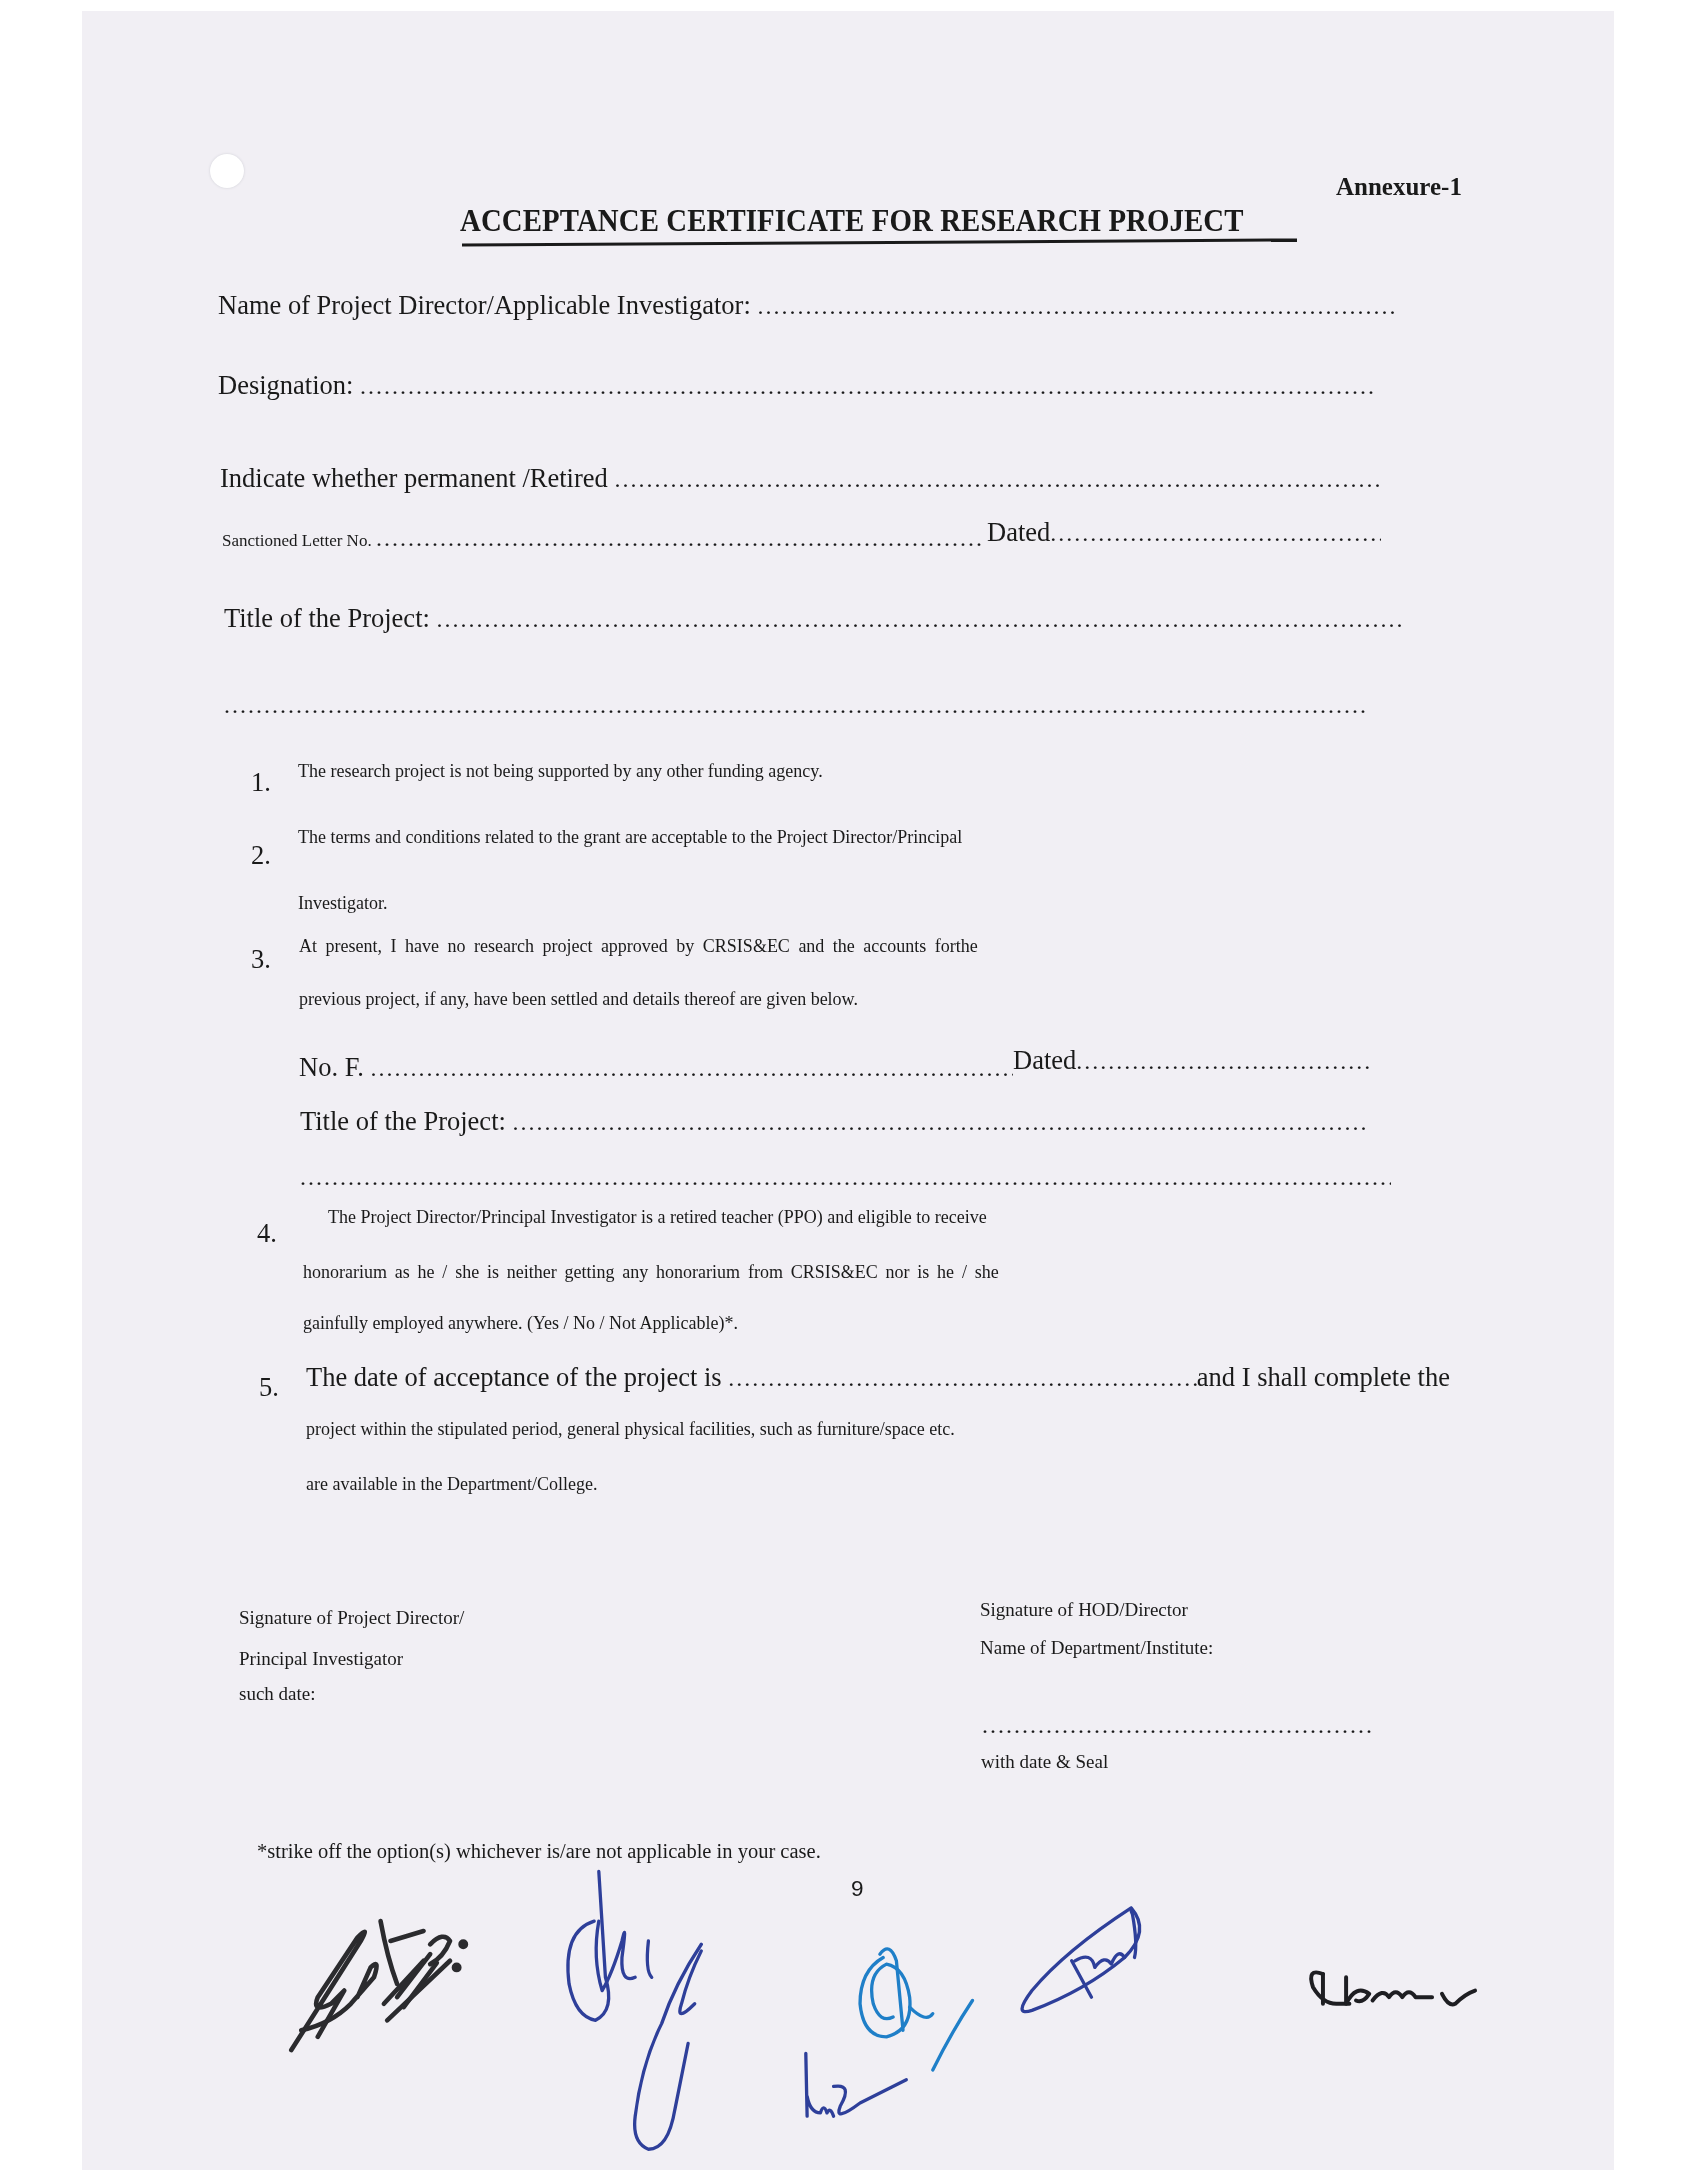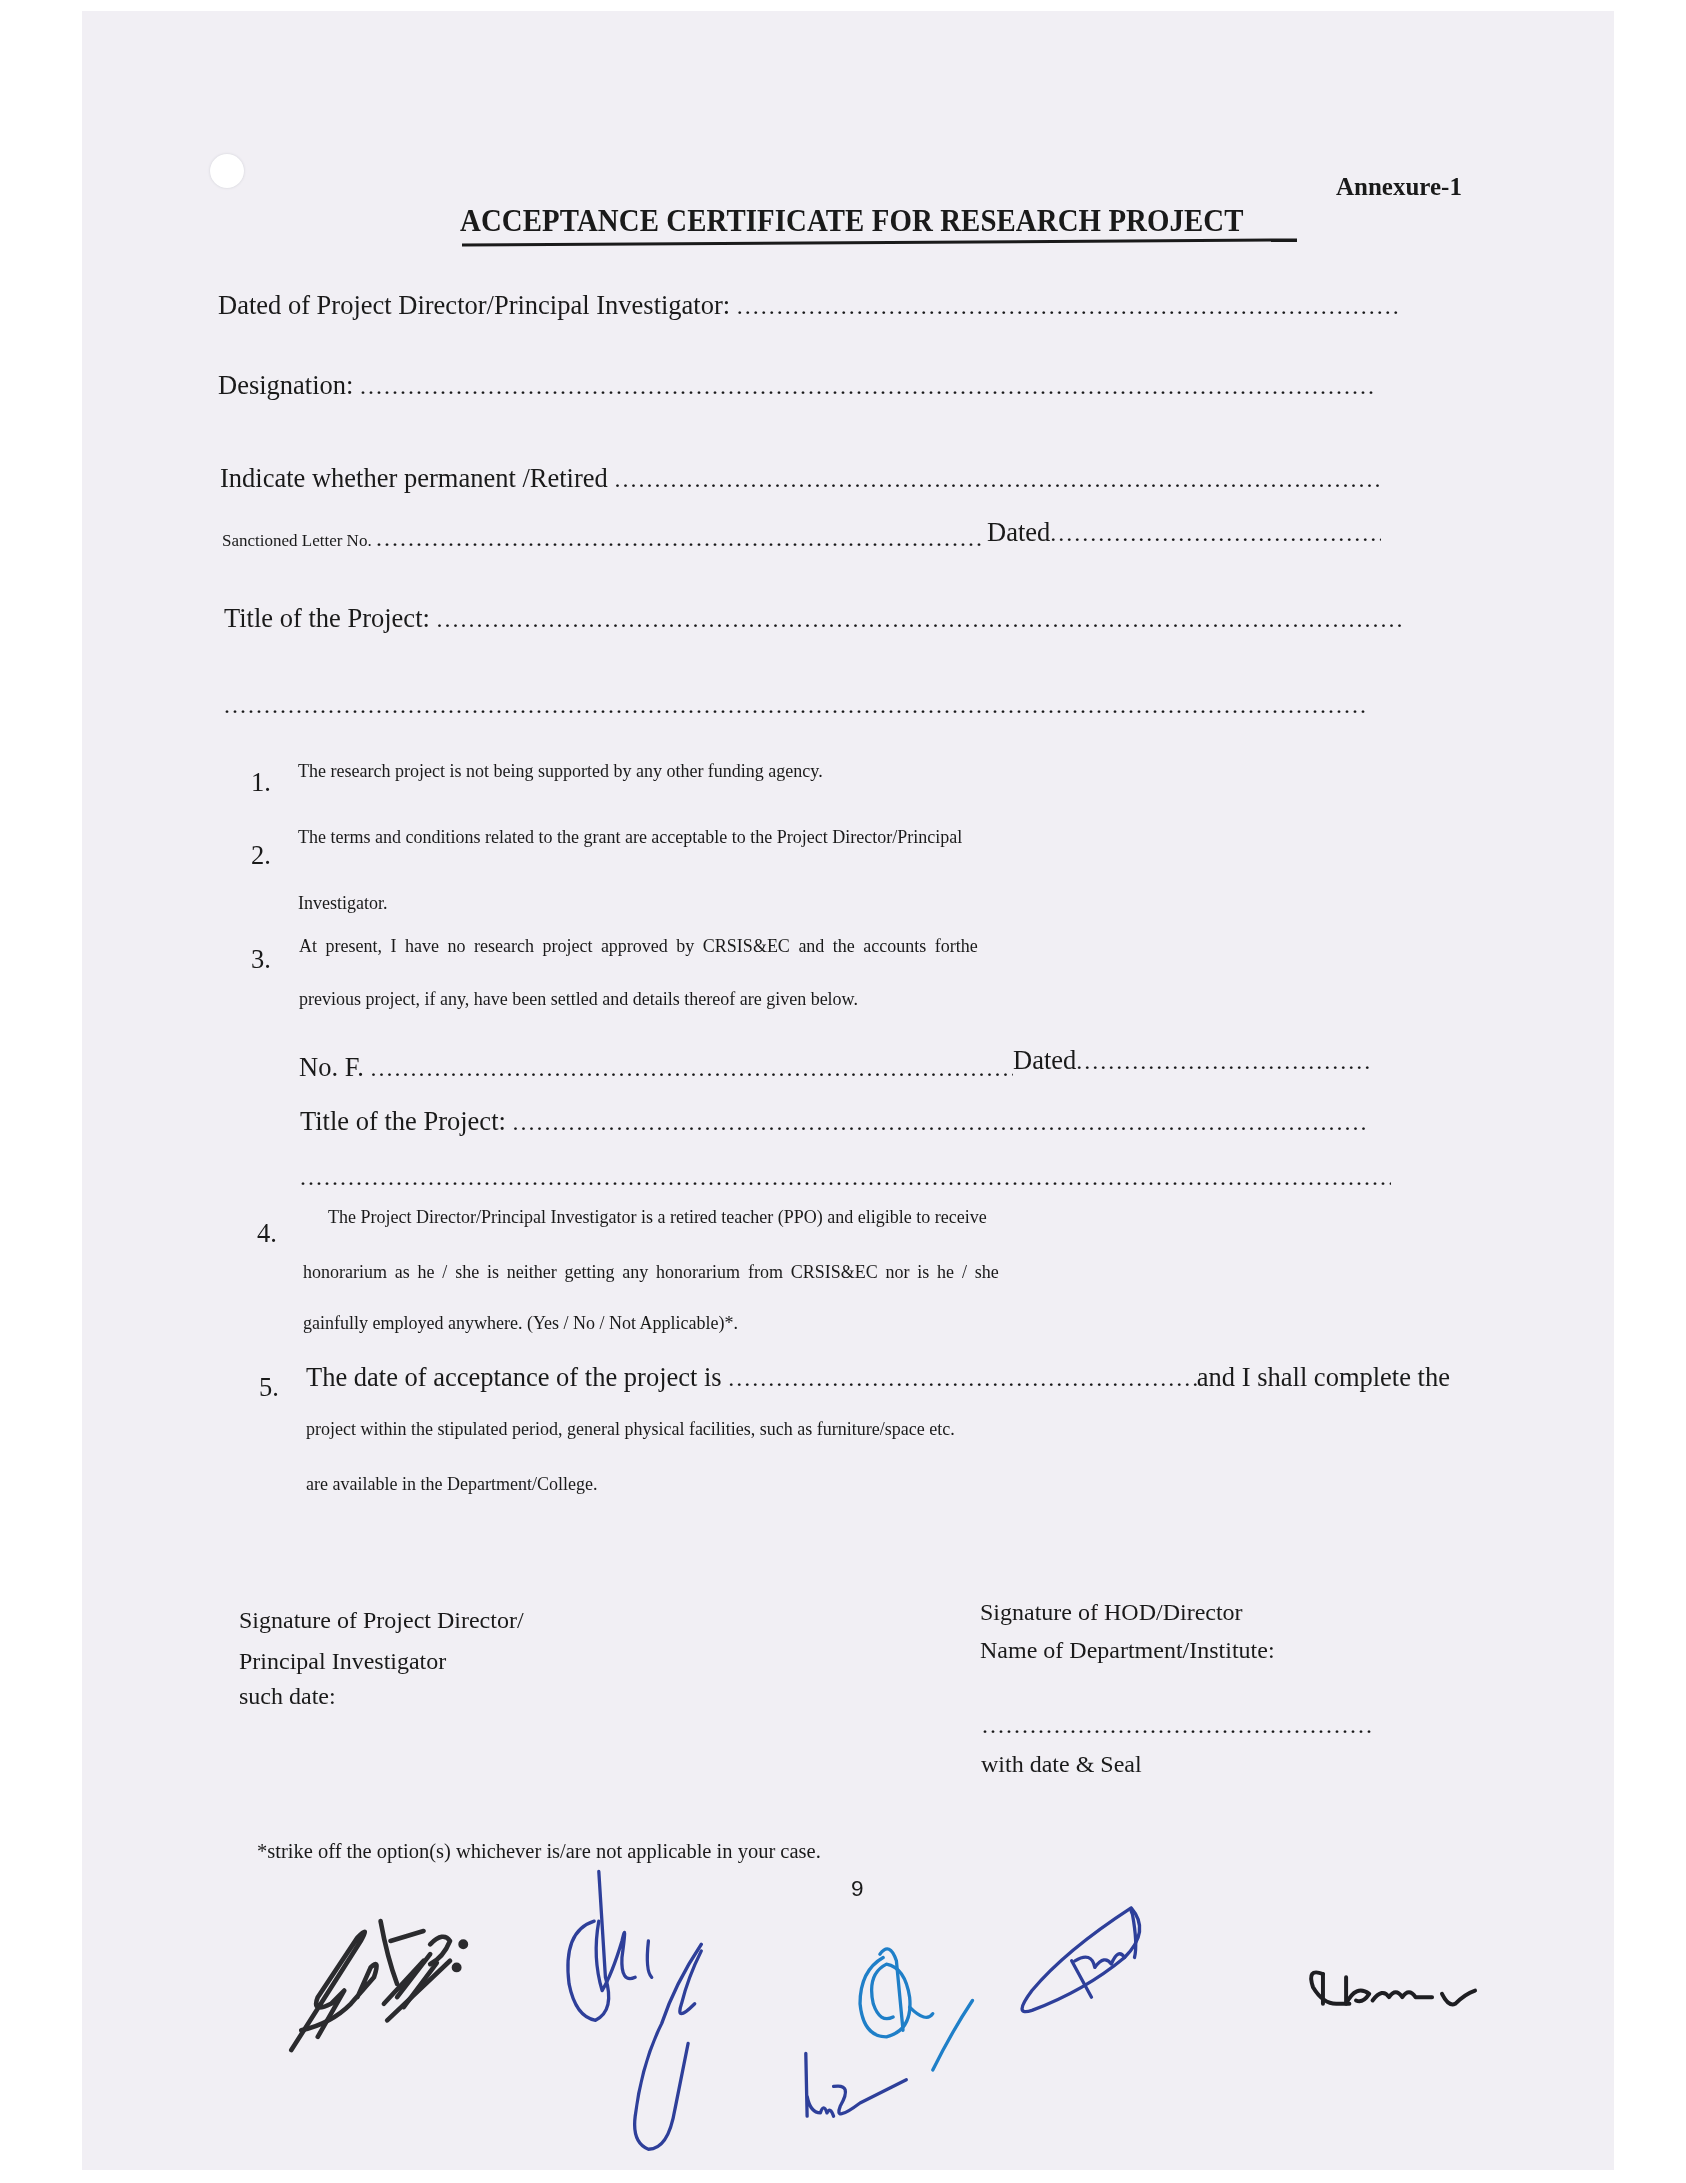--- a/index.html
+++ b/index.html
@@ -11,40 +11,40 @@
   .annex { font-weight:bold; font-size:25px; }
   .title { font-weight:bold; font-size:31px; letter-spacing:0.1px;
            transform:scaleX(0.93); transform-origin:left top; }
   .title-rule { position:absolute; height:3.3px; background:#1a1a1a; }
   .line { font-size:26.5px; display:flex; align-items:baseline; }
   .dots { flex:1; overflow:hidden; white-space:nowrap; letter-spacing:2px;
           font-size:24px; line-height:1; }
   .dots::after { content:"..............................................................................................................................................................................................................................................................................."; }
   .item-num { font-size:26.5px; }
   .body-text { font-size:18px; }
-  .sig-label { font-size:24px; }
+  .sig-label { font-size:19px; }
   .foot { font-size:20.5px; }
   .page-num { font-size:22.5px; font-family:"Liberation Sans", sans-serif; }
   .punch { position:absolute; left:210px; top:154px; width:34px; height:34px;
            border-radius:50%; background:#ffffff; box-shadow:0 0 2.6px #cfcfd6; }
   svg.sigs { position:absolute; left:0; top:0; }
 </style>
 </head>
 <body>
 
 <div class="paper"></div>
 <div class="punch"></div>
 
 <div class="abs annex" style="left:1336px; top:173px;">Annexure-1</div>
 
 <div class="abs title" style="left:460px; top:203px;">ACCEPTANCE CERTIFICATE FOR RESEARCH PROJECT</div>
 <div class="title-rule" style="left:462px; top:241px; width:835px; transform:rotate(-0.35deg);"></div>
 
 <div class="abs line" style="left:218px; top:290px; width:1181px;">
-  <span>Dated of Project Director/Principal Investigator:</span>&nbsp;<span class="dots"></span>
+  <span>Name of Project Director/Applicable Investigator:</span>&nbsp;<span class="dots"></span>
 </div>
 <div class="abs line" style="left:218px; top:370px; width:1157px;">
   <span>Designation:</span>&nbsp;<span class="dots"></span>
 </div>
 <div class="abs line" style="left:220px; top:448px; width:1159px;margin-top:15px;">
   <span>Indicate whether permanent /Retired</span>&nbsp;<span class="dots"></span>
 </div>
 <div class="abs line" style="left:222px; top:526px; width:761px; font-size:17px;">
   <span>Sanctioned Letter No.</span>&nbsp;<span class="dots"></span>
 </div>

